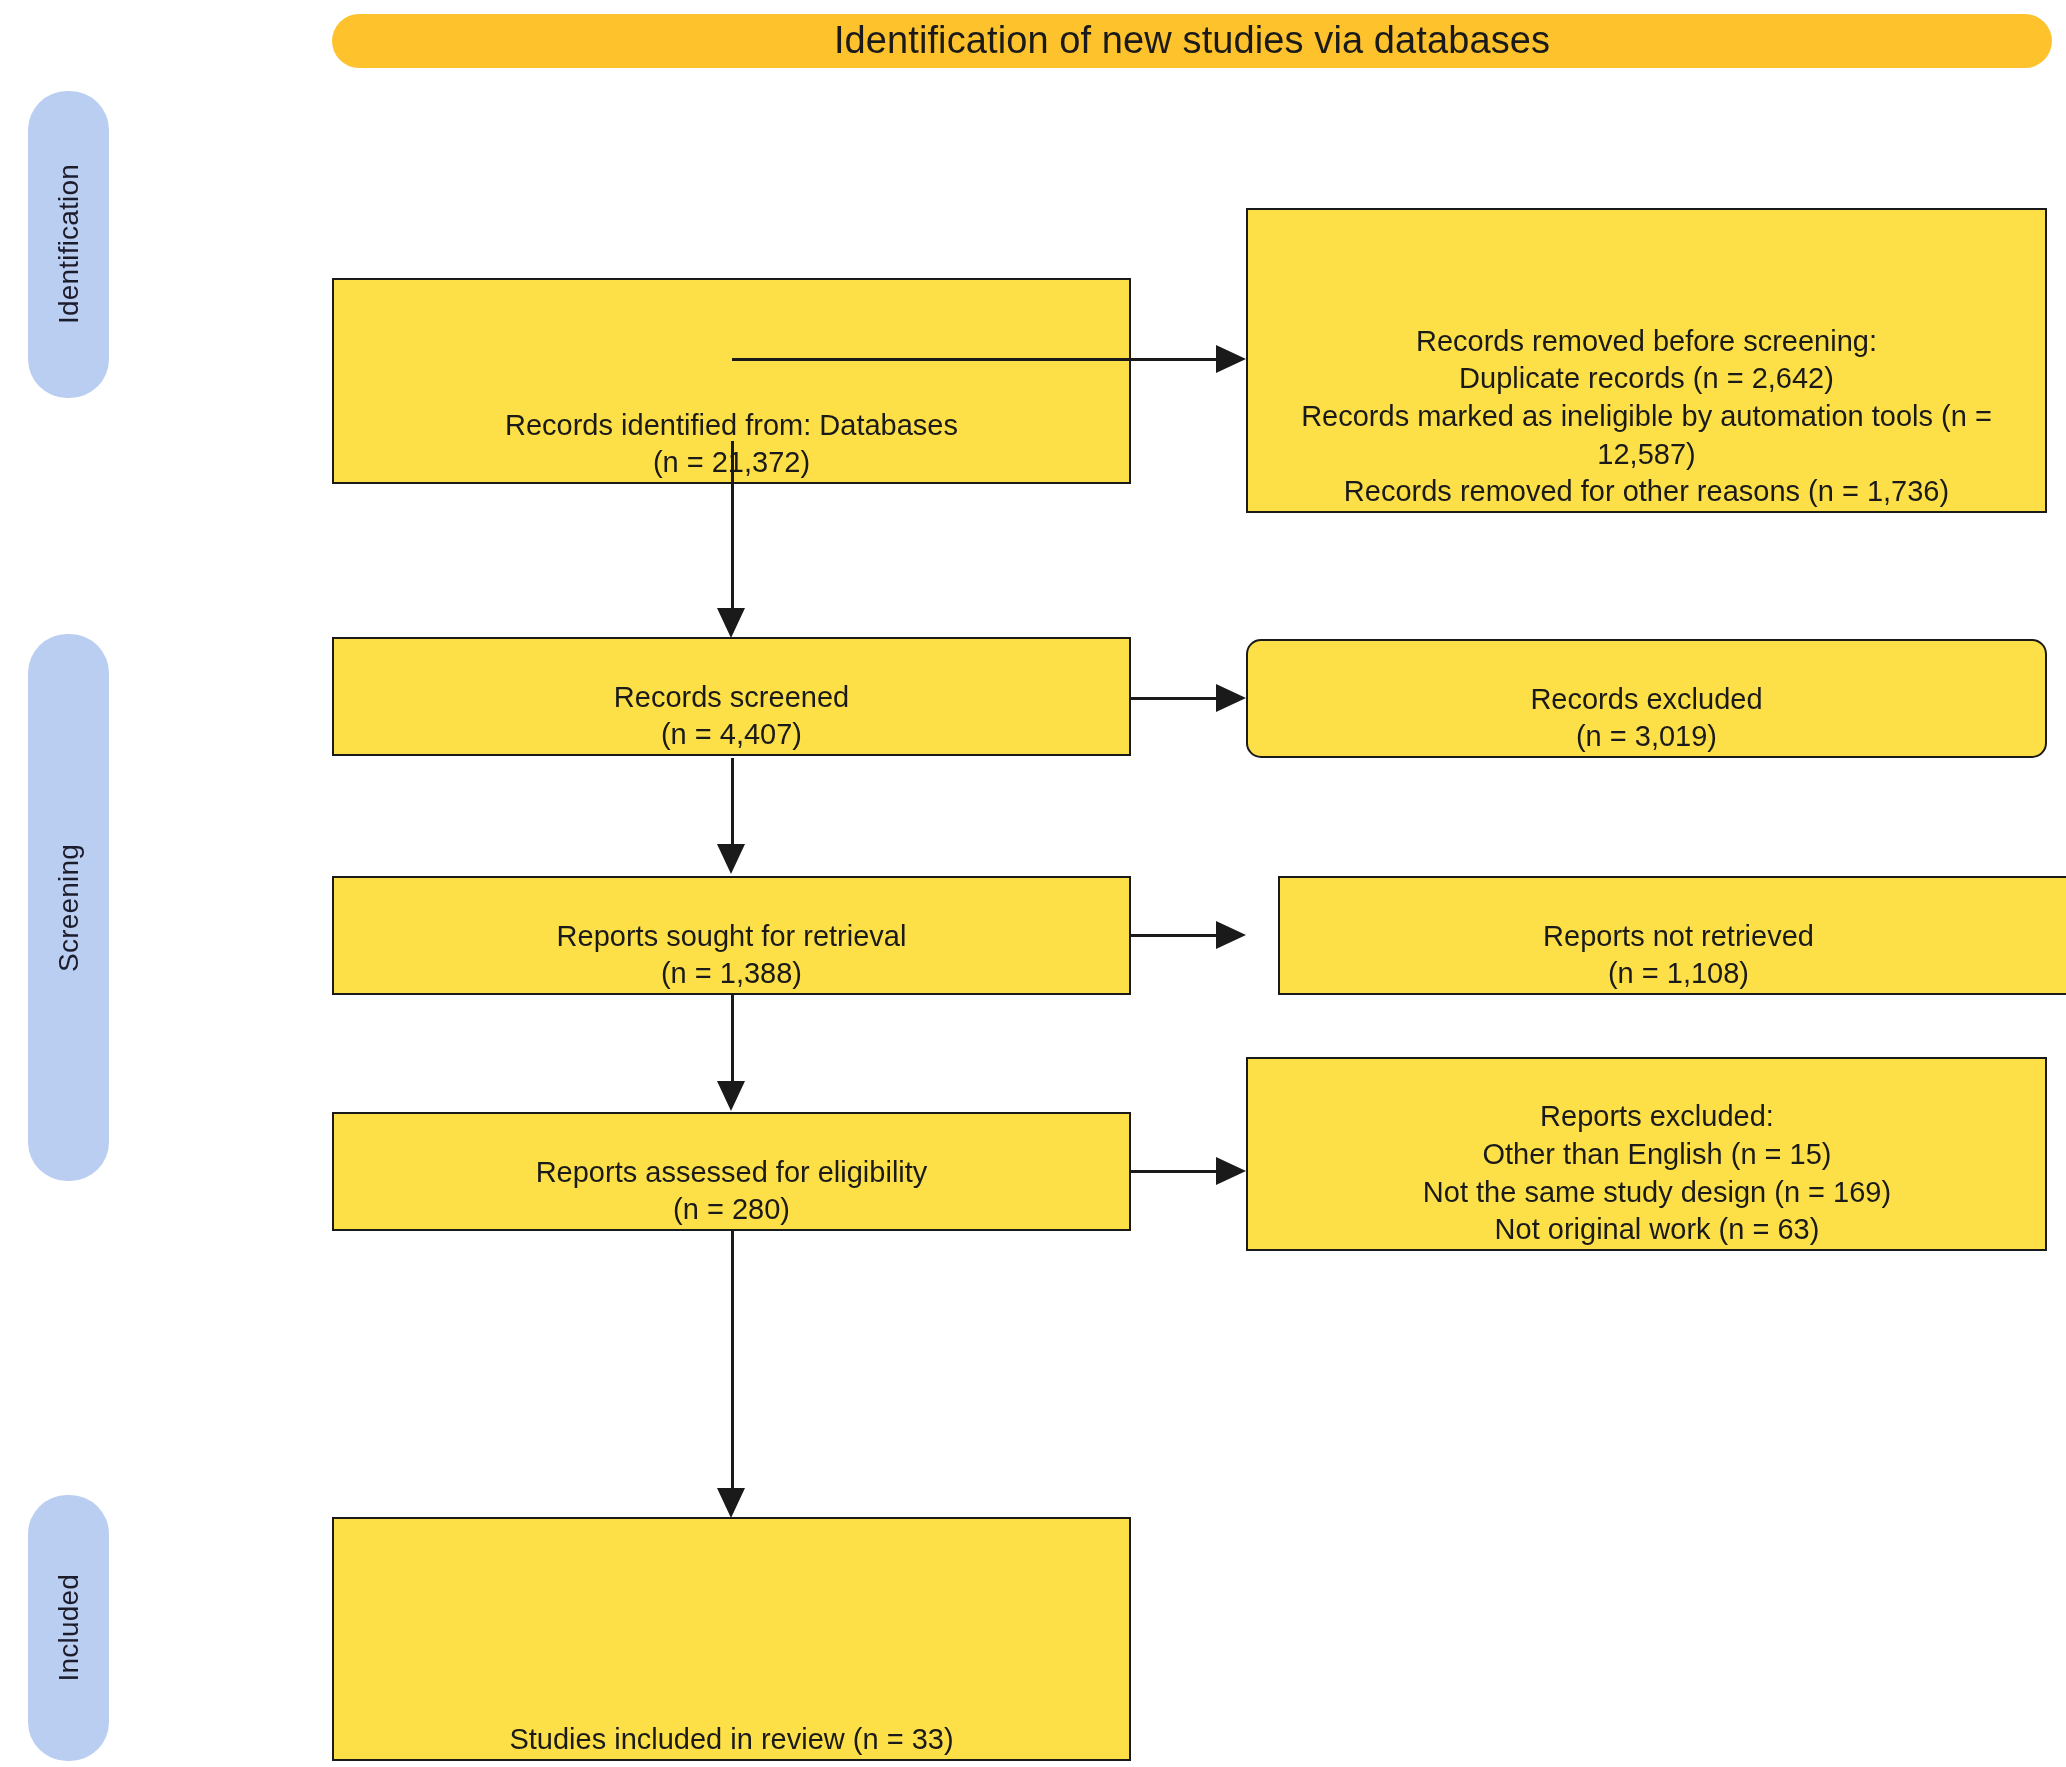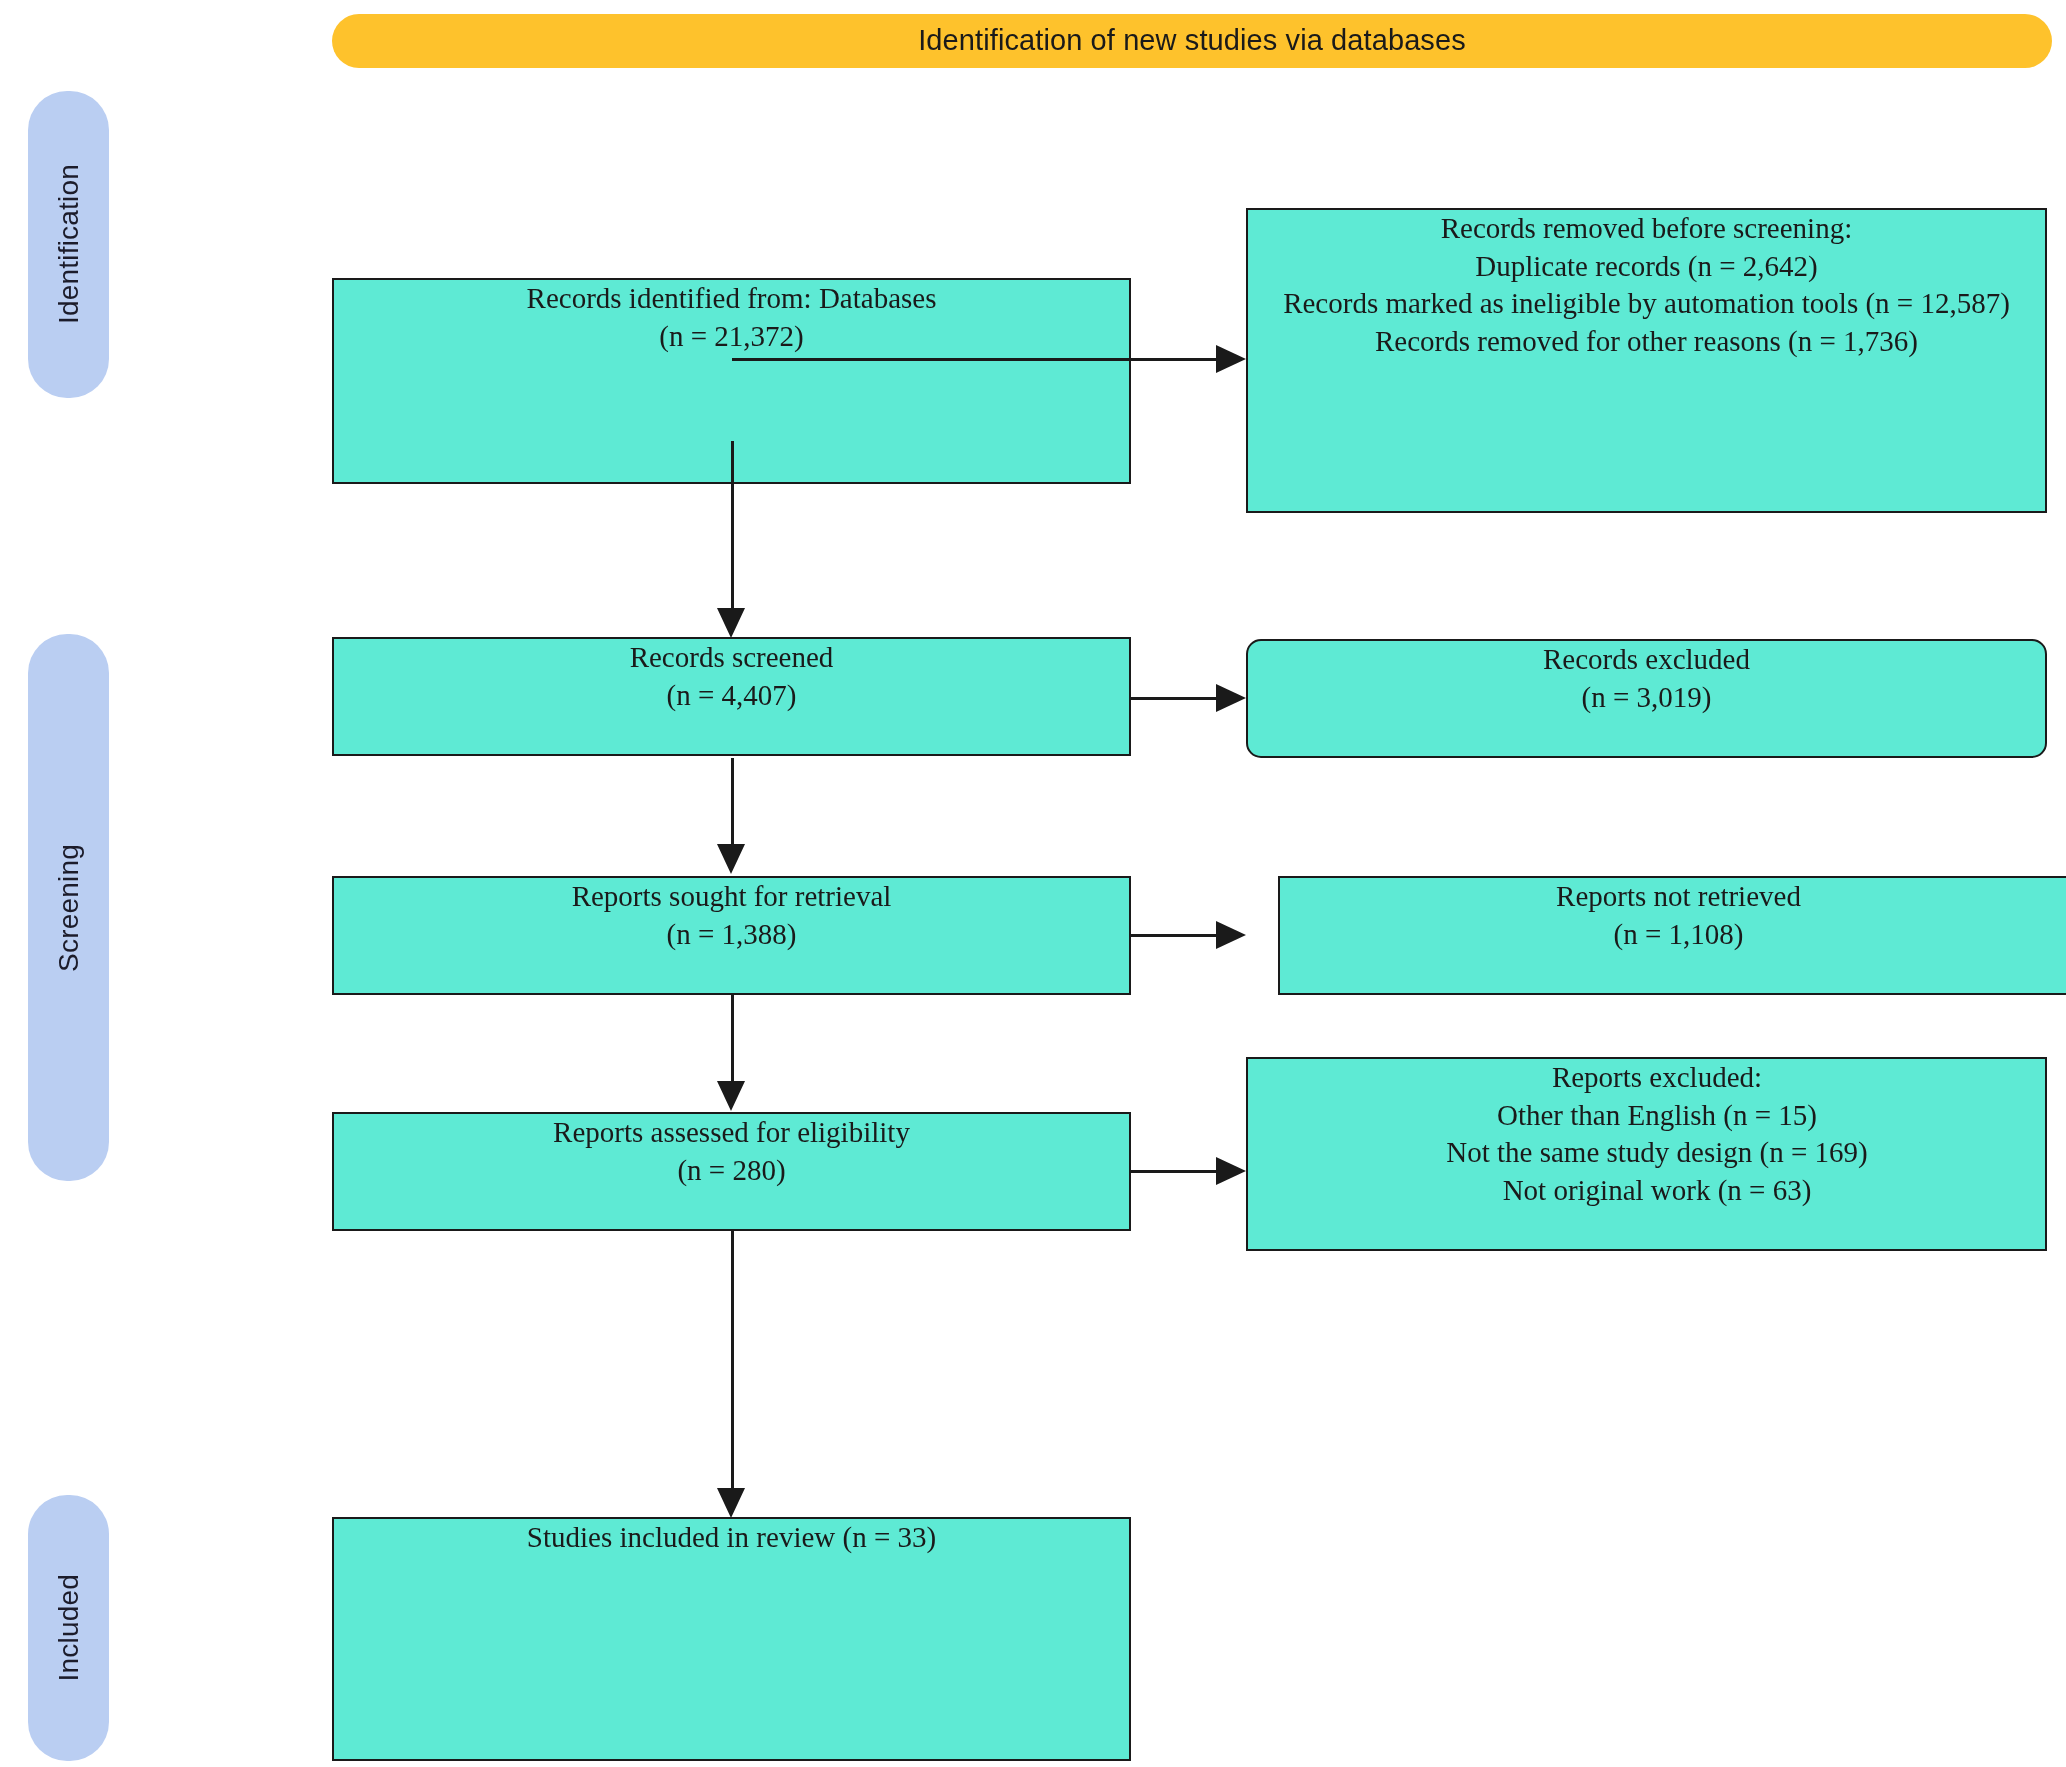--- a/index.html
+++ b/index.html
@@ -24,21 +24,21 @@
     width: 1720px;
     height: 54px;
     background: #FEC22C;
     border-radius: 27.5px;
     display: flex;
     align-items: center;
     justify-content: center;
     box-sizing: border-box;
   }
   .banner-text {
-    font-size: 29px;
+    font-size: 38px;
     color: #1a1a1a;
     letter-spacing: 0.1px;
     white-space: nowrap;
   }
 
   
   .pill {
     position: absolute;
     left: 28px;
     width: 81px;
@@ -55,27 +55,26 @@
     font-size: 28px;
     color: #1c1c2b;
     white-space: nowrap;
     letter-spacing: 0.2px;
   }
 
   
   .box {
     position: absolute;
     border: 2.5px solid #1a1a1a;
-    background: #5eead4;
+    background: #fde047;
     box-sizing: border-box;
     display: flex;
-    align-items: flex-start;
+    align-items: flex-end;
     justify-content: center;
     text-align: center;
-    font-family: Liberation Serif, serif;
   }
   .box-text {
     font-size: 29px;
     line-height: 1.30;
     color: #1a1a1a;
     padding: 0 8.8px;
     white-space: pre-line;
   }
 
   

